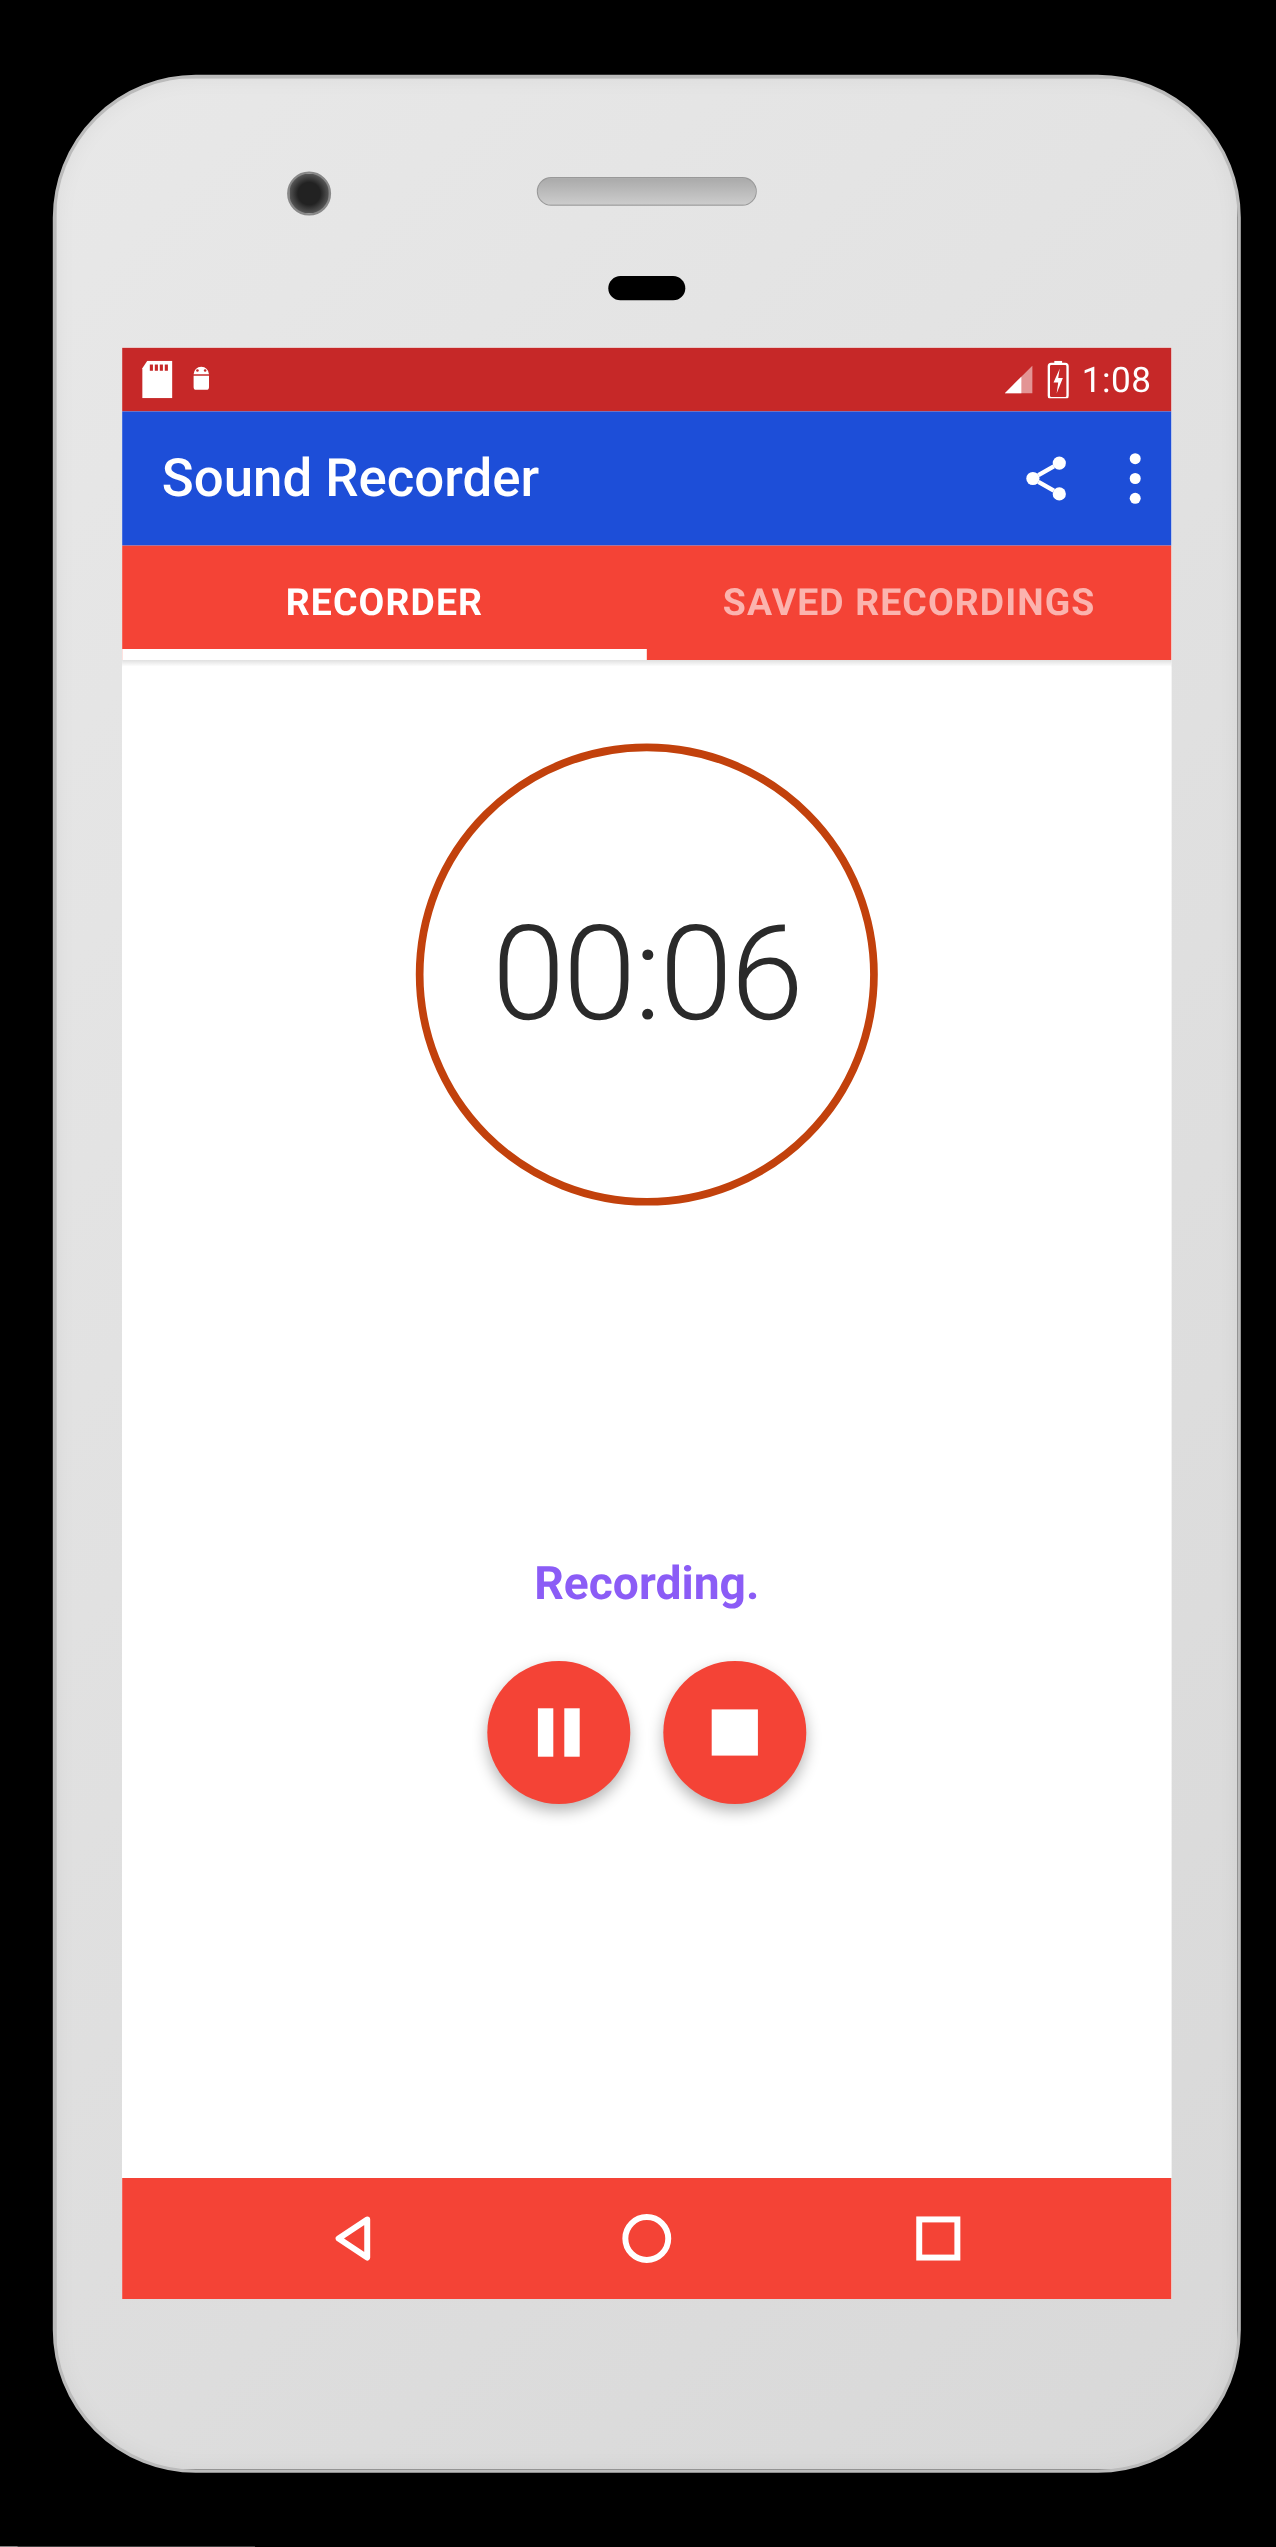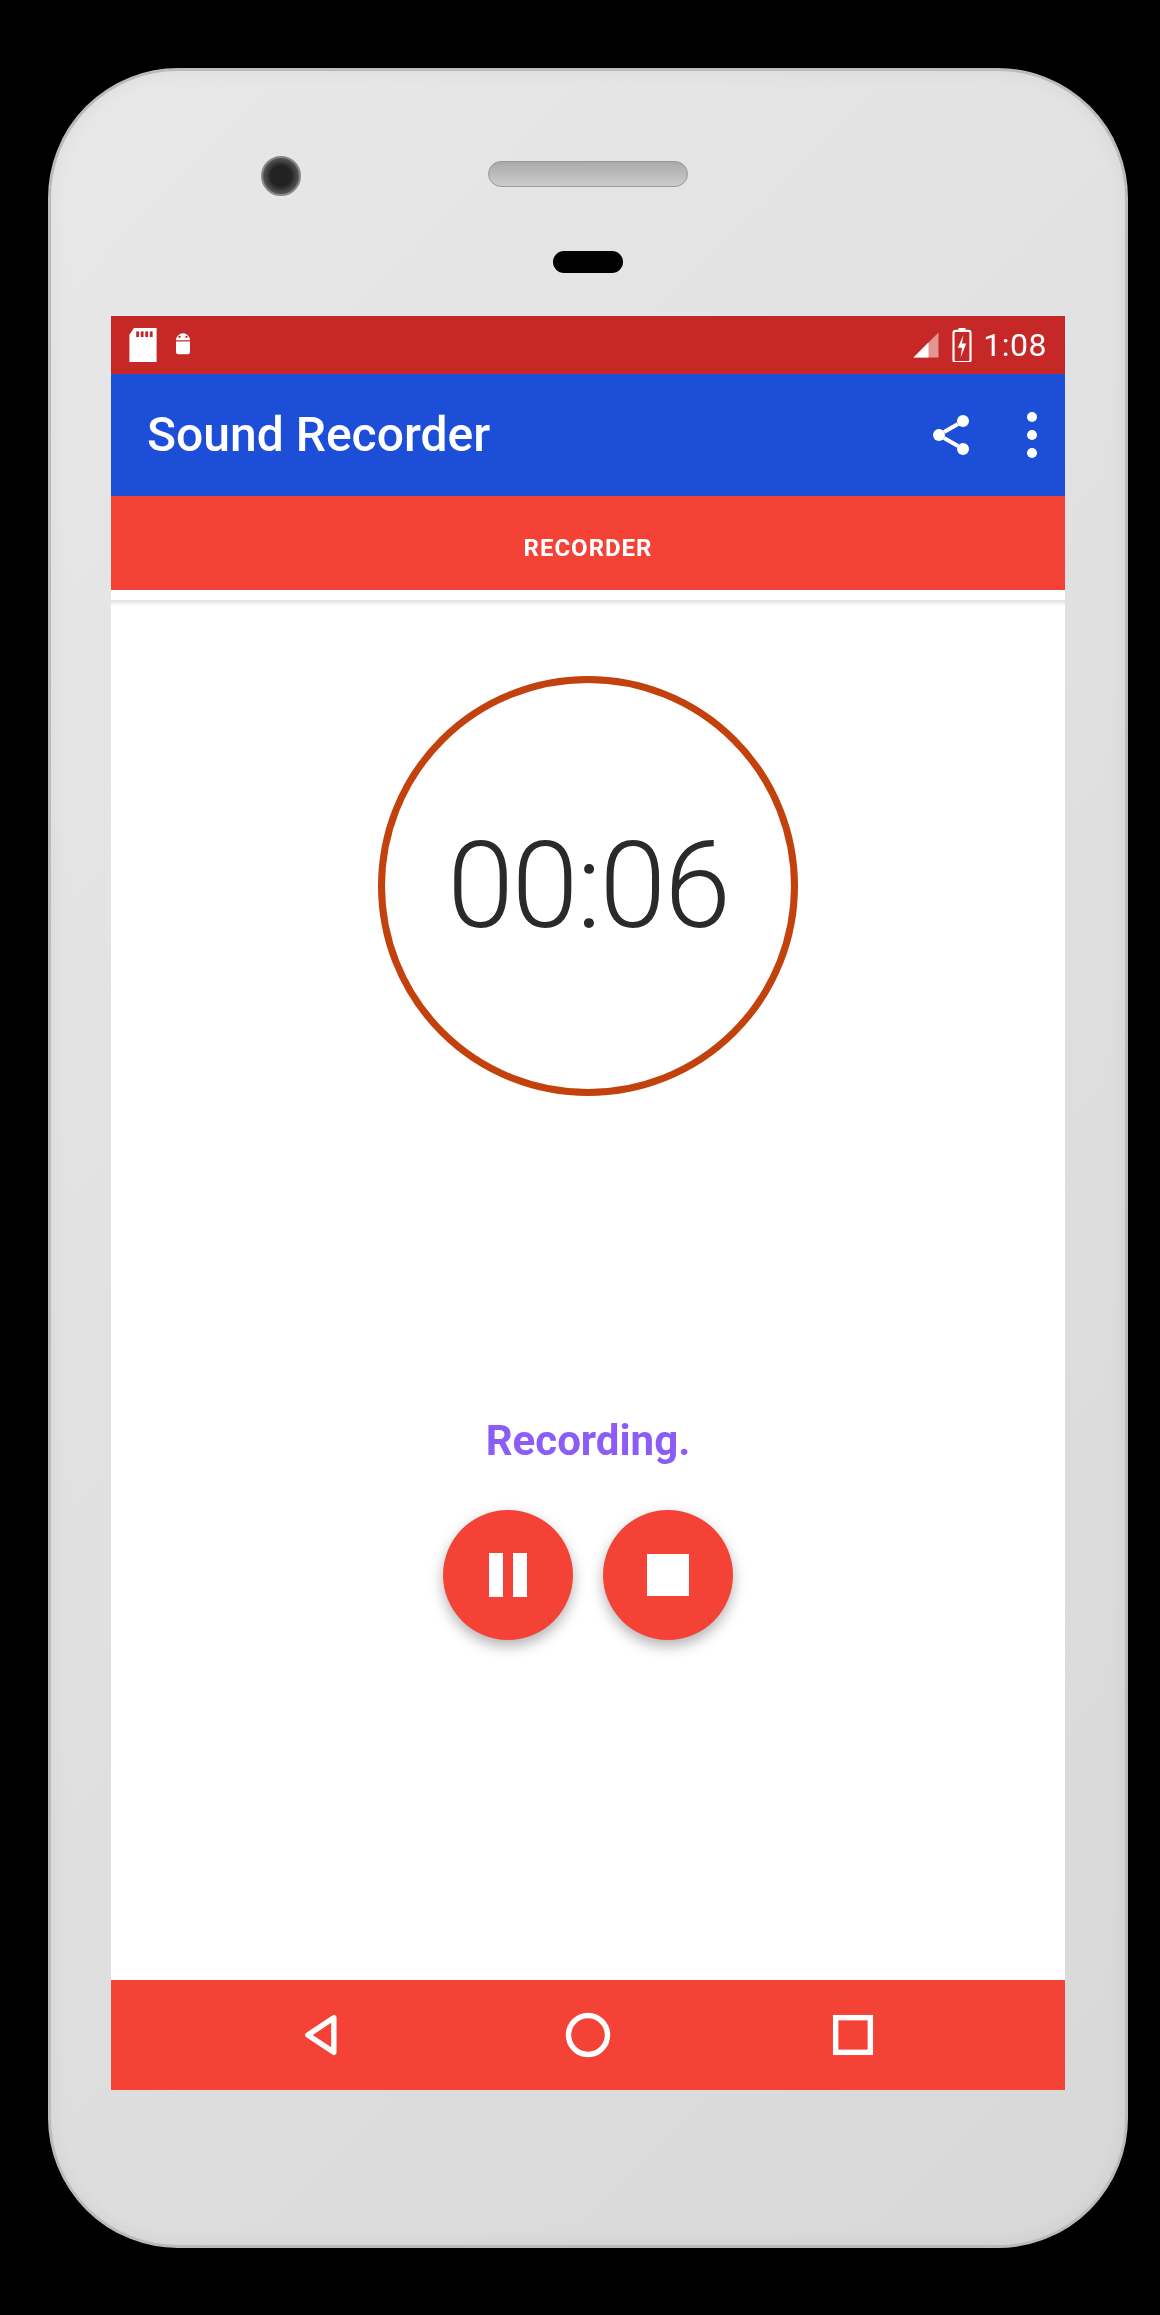--- a/index.html
+++ b/index.html
@@ -109,21 +109,21 @@
   .tabs {
     height: 104px;
     background: #f44336;
     display: flex;
   }
   .tab {
     flex: 1;
     display: flex;
     align-items: center;
     justify-content: center;
-    font-size: 24px;
+    font-size: 34px;
     font-weight: 700;
     letter-spacing: 1px;
     color: rgba(255,255,255,0.6);
     cursor: pointer;
     position: relative;
   }
   .tab.active {
     color: #fff;
   }
   .tab.active::after {
@@ -253,20 +253,23 @@
             <span></span>
               <span></span>
               <span></span>
           </div>
         </div>
       </div>
 
       <div class="tabs">
         <div class="tab active">
           <span>RECORDER</span>
+        </div>
+        <div class="tab">
+          <span>SAVED RECORDINGS</span>
         </div>
       </div>
       <div class="tab-shadow"></div>
 
       <div class="content">
         <div class="timer-circle">
           <span class="timer-text">00:06</span>
         </div>
         <div class="status-label">Recording.</div>
         <div class="controls">

